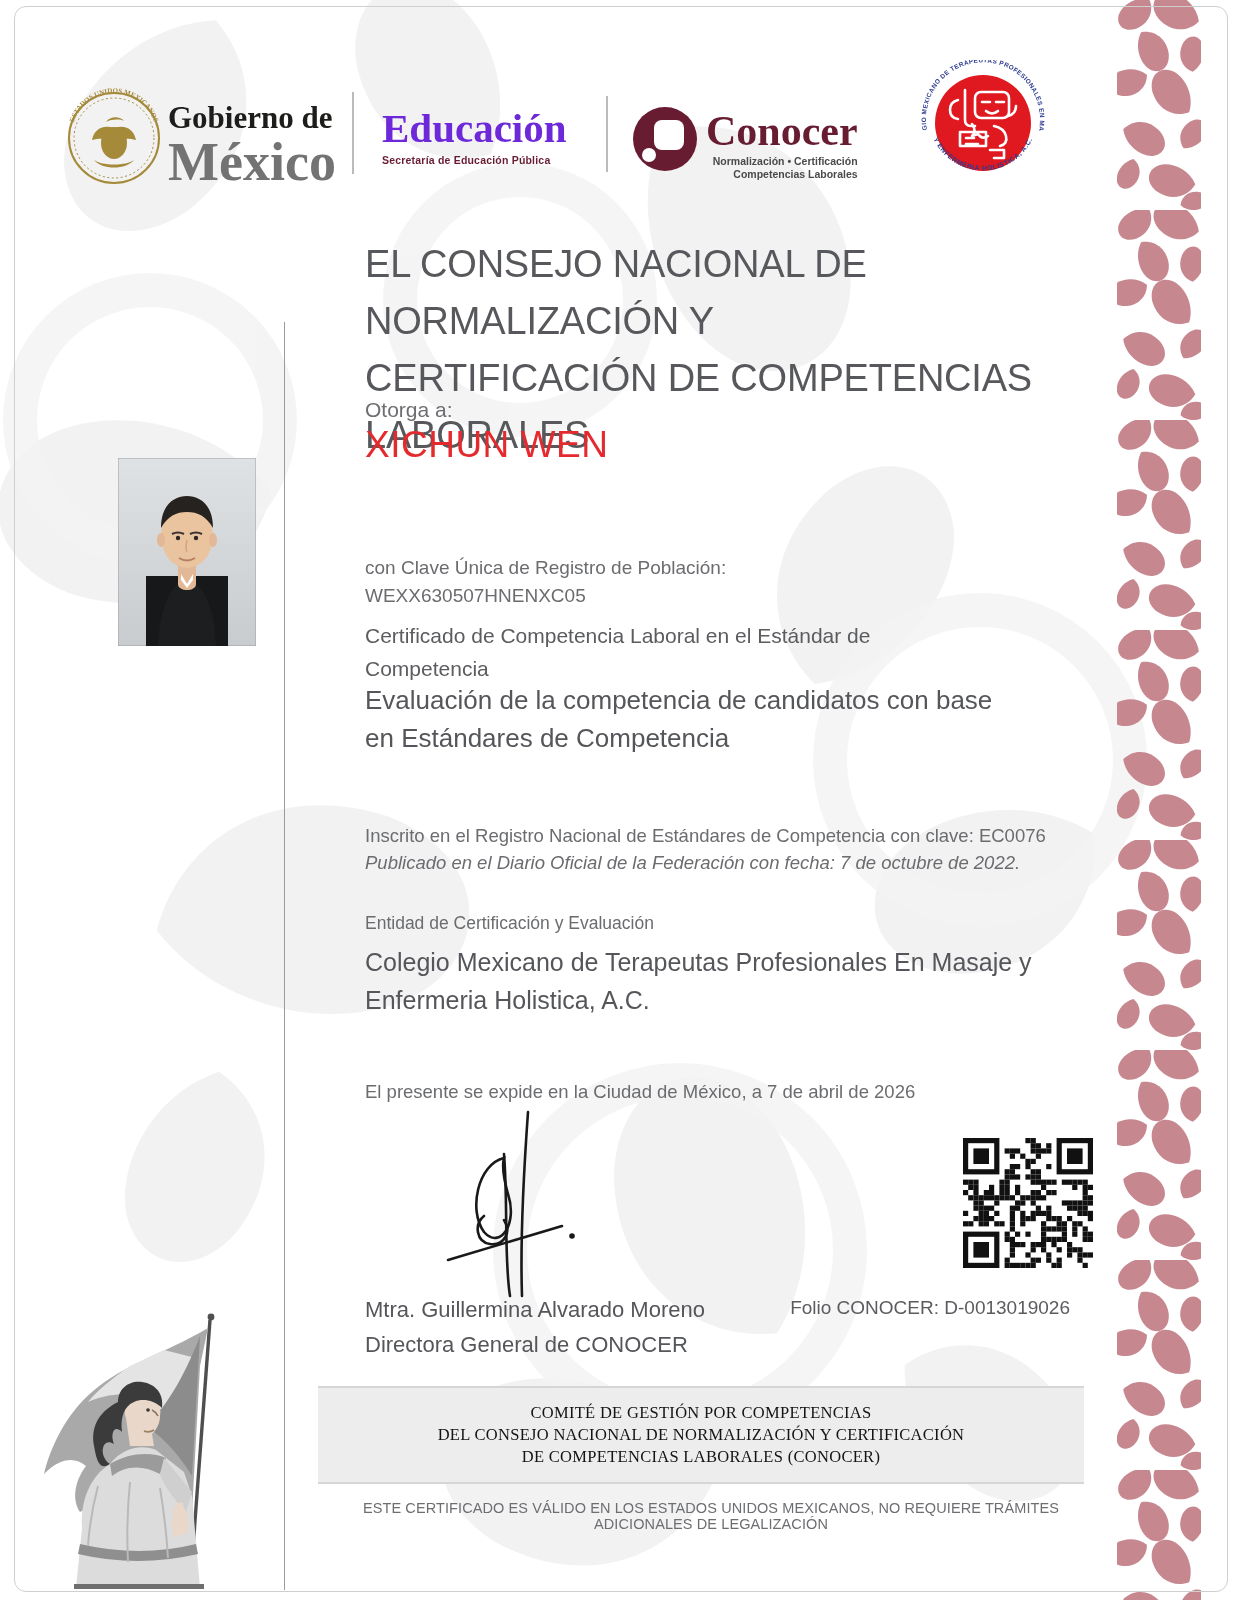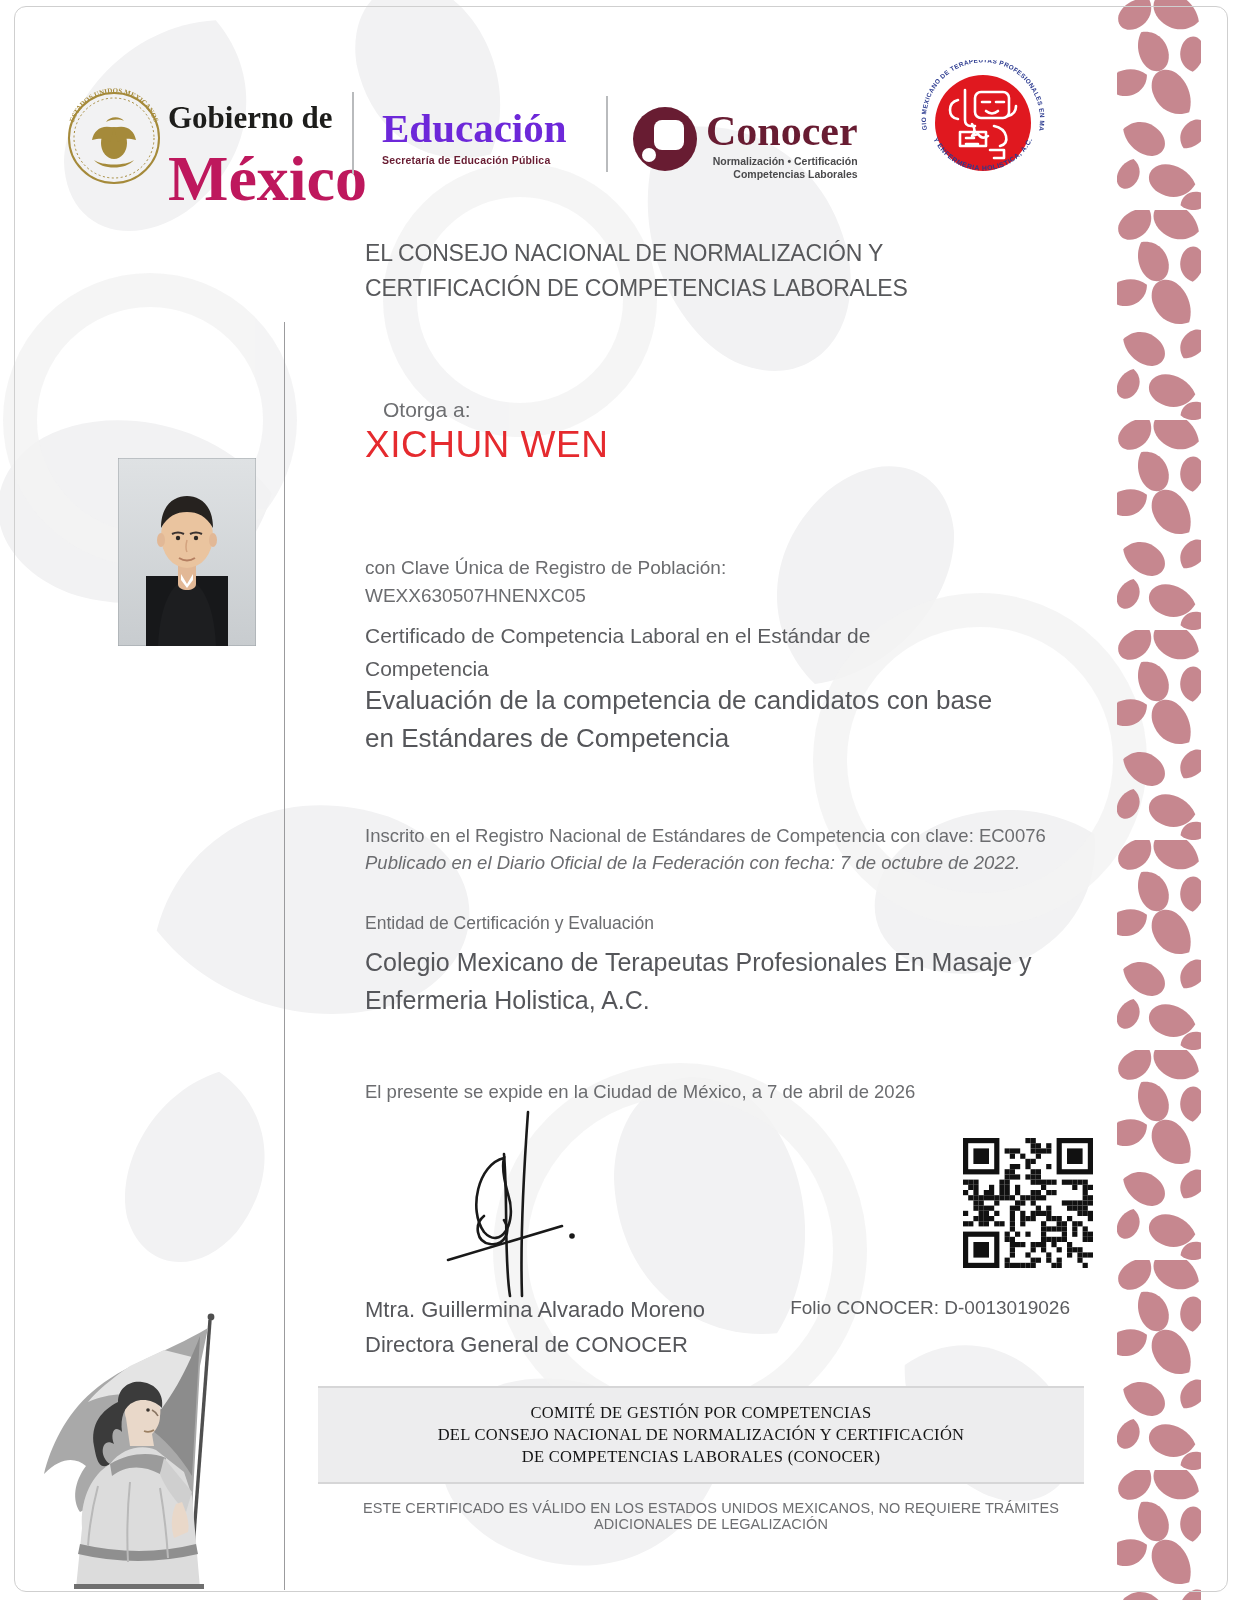--- a/index.html
+++ b/index.html
@@ -3,29 +3,29 @@
 <meta charset="utf-8">
 <style>
   html,body{margin:0;padding:0;background:#ffffff;}
   body{font-family:"Liberation Sans", sans-serif; -webkit-font-smoothing:antialiased;}
   .page{position:relative;width:1234px;height:1600px;background:#ffffff;overflow:hidden;}
   .abs{position:absolute;}
   .frame{left:14px;top:6px;right:6px;bottom:8px;border:1px solid #cfcfcf;border-radius:12px;pointer-events:none;z-index:5;}
 
   
   .gob-line1{font-family:"Liberation Serif",serif;font-weight:bold;color:#1d1d1b;font-size:31px;line-height:1.0;}
-  .gob-line2{font-family:"Liberation Serif",serif;font-weight:bold;color:#be185d;font-size:64px;line-height:1.0;margin-top:14px;}
+  .gob-line2{font-family:"Liberation Serif",serif;font-weight:bold;color:#737373;font-size:54px;line-height:1.0;margin-top:2px;}
   .vdiv{width:2px;background:#b9bbbd;}
   .edu-title{font-family:"Liberation Serif",serif;font-weight:bold;color:#6d28d9;font-size:41px;line-height:1;}
   .edu-sub{font-family:"Liberation Sans",sans-serif;font-weight:bold;color:#681c32;font-size:10.5px;margin-top:5px;letter-spacing:.2px;}
   .cono-title{font-family:"Liberation Serif",serif;font-weight:bold;color:#681c32;font-size:42px;line-height:1;}
   .cono-sub{font-size:10.5px;color:#4a4a4c;font-weight:bold;line-height:1.25;margin-top:3px;}
 
   
-  .title-line{font-size:23px;color:#57585b;letter-spacing:-.2px;line-height:1.5;}
+  .title-line{font-size:38px;color:#57585b;letter-spacing:-.2px;line-height:1.5;}
   .otorga{font-size:21px;color:#6d6e71;}
   .name{font-size:37px;color:#e52a2e;letter-spacing:.5px;}
   .small-gray{font-size:19px;color:#6b6c6f;line-height:1.5;}
   .cert-label{font-size:21px;color:#5b5c5f;line-height:1.55;}
   .std-name{font-size:26px;color:#55565a;line-height:1.45;}
   .italic{font-style:italic;}
   .entity-name{font-size:25px;color:#55565a;line-height:1.5;}
   .sig-name{font-size:22px;color:#55565a;line-height:1.55;}
   .folio{font-size:19px;color:#5b5c5f;text-align:right;}
 
@@ -181,21 +181,21 @@
     <ellipse cx="95" cy="82" rx="4" ry="7" fill="#e2b896"></ellipse>
     <path d="M54,76 q6,-3 12,0 M72,76 q6,-3 12,0" stroke="#3a3230" stroke-width="2" fill="none"></path>
     <circle cx="60" cy="80" r="2.2" fill="#2b2624"></circle>
       <circle cx="78" cy="80" r="2.2" fill="#2b2624"></circle>
     <path d="M69,82 q-2,8 0,12" stroke="#d3a37f" stroke-width="1.5" fill="none"></path>
     <path d="M61,100 q8,5 16,0" stroke="#b57f61" stroke-width="2" fill="none"></path>
   </svg>
 
   <div class="abs" style="left:284px;top:322px;width:1px;height:1268px;background:#9b9b9d;"></div>
 
-  <div class="abs otorga" style="left:365px;top:398px;margin-left:18px;">Otorga a:</div>
+  <div class="abs otorga" style="left:365px;top:398px;">Otorga a:</div>
   <div class="abs name" style="left:365px;top:424px;">XICHUN WEN</div>
 
   <div class="abs small-gray" style="left:365px;top:554px;">con Clave Única de Registro de Población:</div>
   <div class="abs small-gray" style="left:365px;top:582px;">WEXX630507HNENXC05</div>
 
   <div class="abs cert-label" style="left:365px;top:620px;width:540px;">Certificado de Competencia Laboral en el Estándar de Competencia</div>
   <div class="abs std-name" style="left:365px;top:682px;width:660px;">Evaluación de la competencia de candidatos con base en Estándares de Competencia</div>
 
   <div class="abs small-gray" style="left:365px;top:822px;font-size:18.5px;">Inscrito en el Registro Nacional de Estándares de Competencia con clave: EC0076</div>
   <div class="abs small-gray italic" style="left:365px;top:849px;font-size:18.5px;">Publicado en el Diario Oficial de la Federación con fecha: 7 de octubre de 2022.</div>

